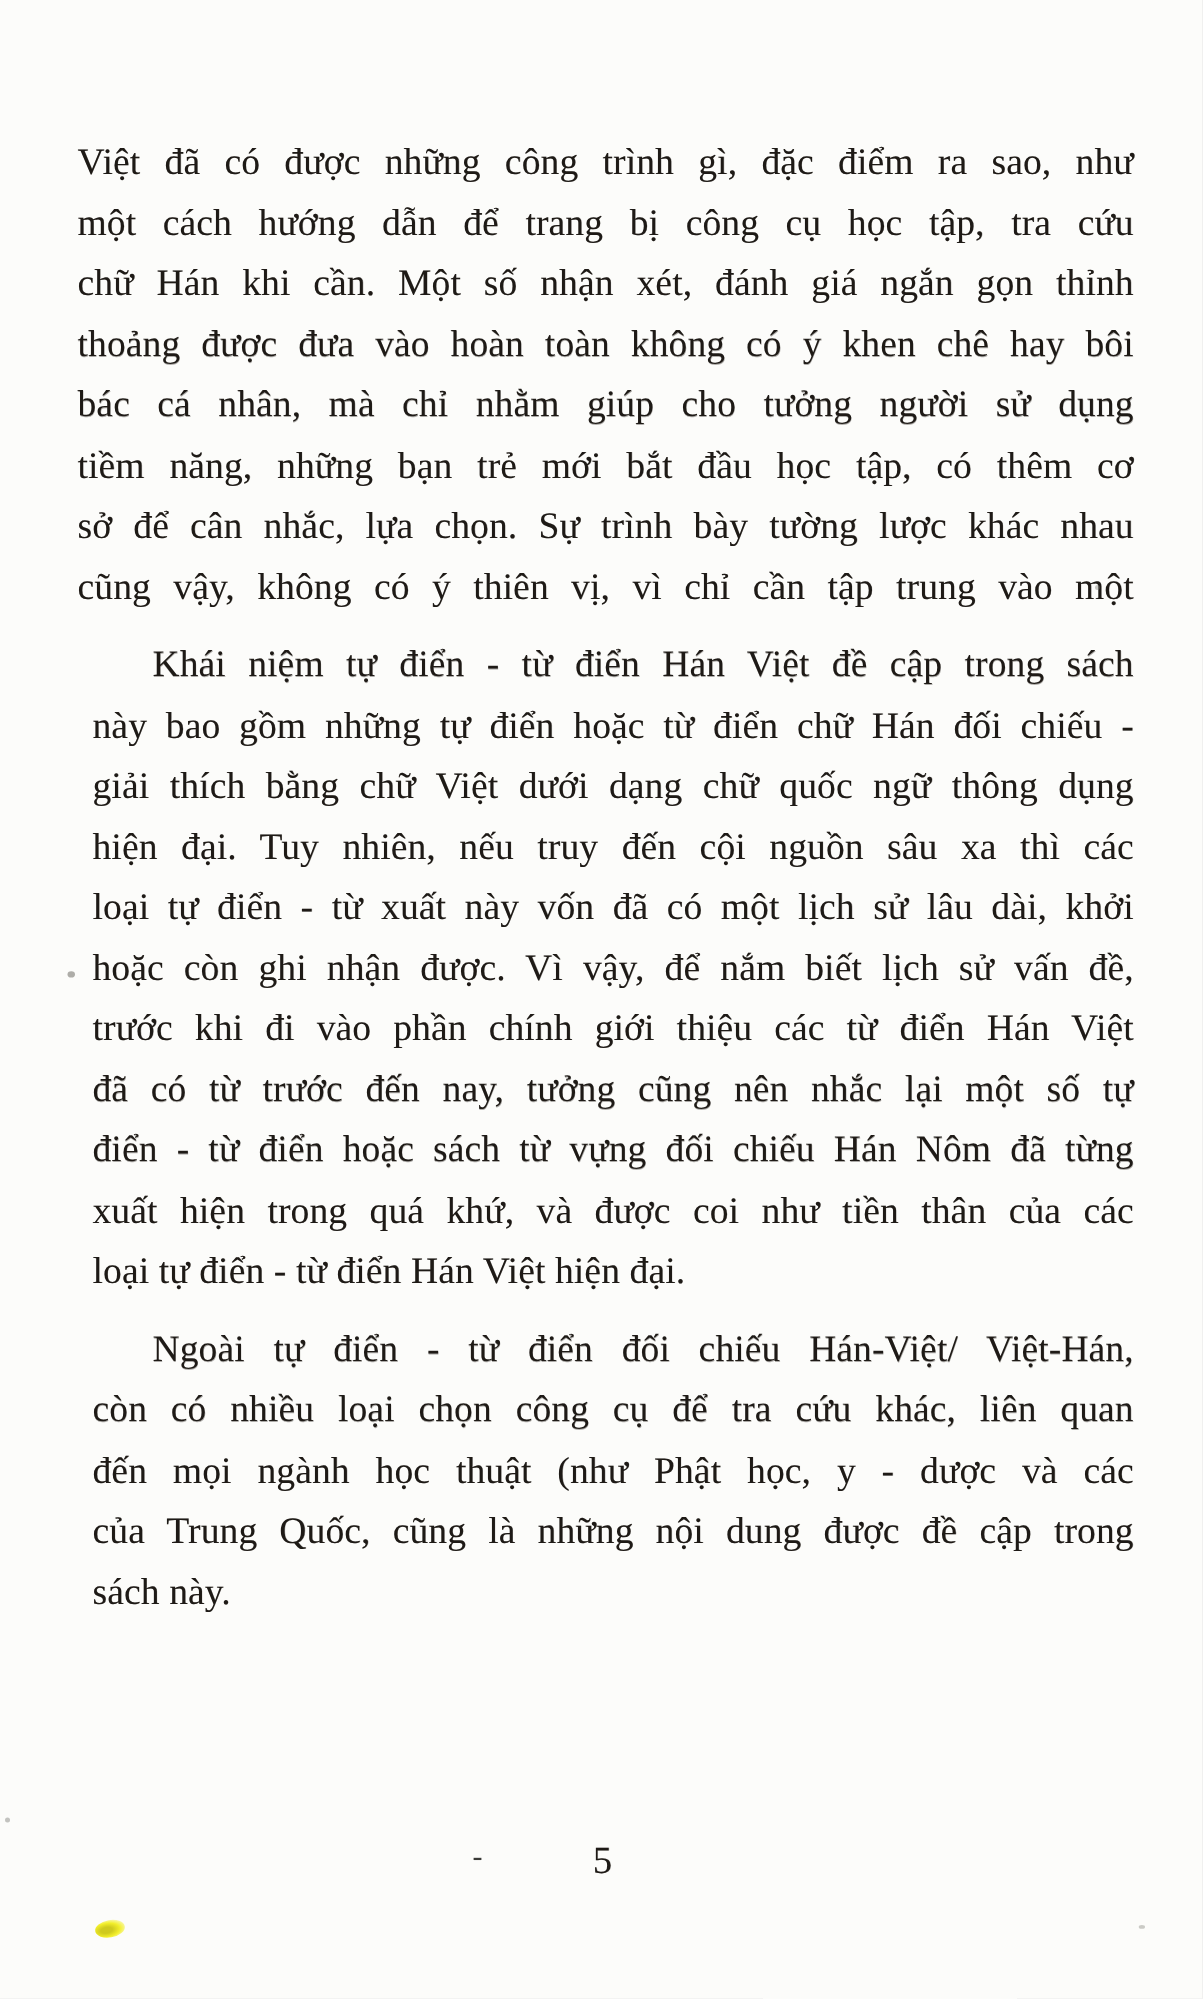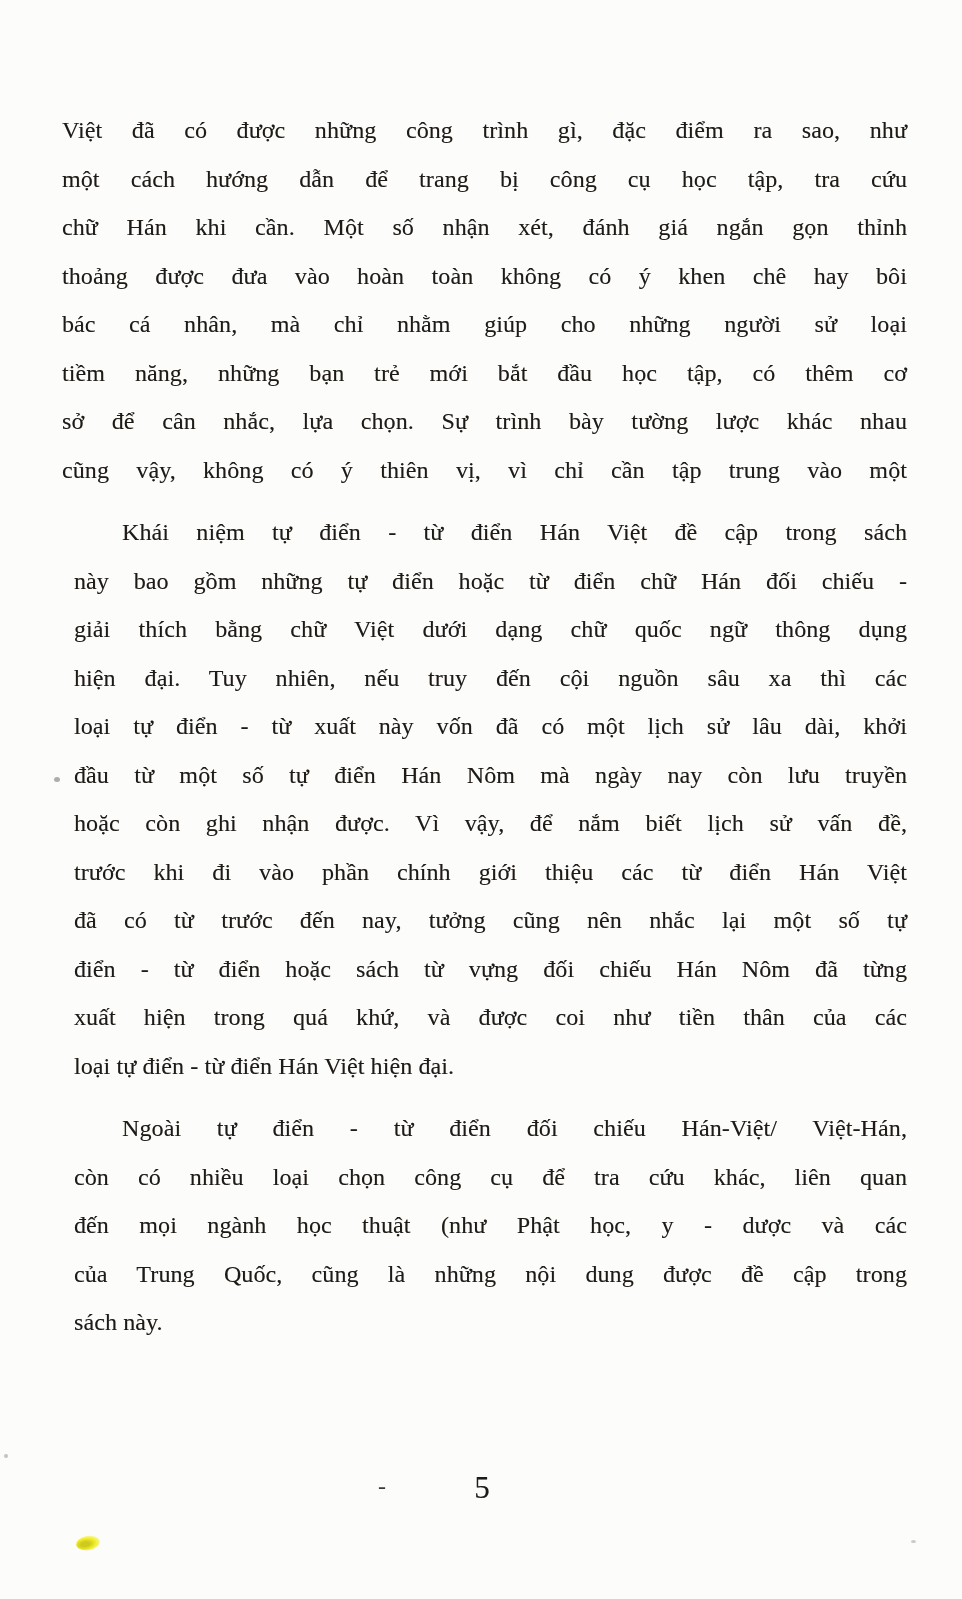--- a/index.html
+++ b/index.html
@@ -21,21 +21,21 @@
     position: absolute;
     left: 62px;
     top: 106px;
     width: 845px;
   }
   .para { margin: 0; }
   .para + .para { margin-top: 14px; margin-left: 12px; }
   .line {
     height: 48.5px;
     line-height: 48.5px;
-    font-size: 24px;
+    font-size: 30px;
     text-align: justify;
     text-align-last: justify;
     letter-spacing: 0.1px;
     text-shadow: 0.25px 0.25px 0 rgba(25, 20, 14, 0.35);
   }
   .line.last { text-align-last: left; }
   .line.indent { text-indent: 48px; }
   .footer {
     position: absolute;
     left: 0;
@@ -82,32 +82,31 @@
 <body>
 
 <div class="page">
 
   <div class="text-block" id="text-block">
       <div class="para">
         <div class="line">Việt đã có được những công trình gì, đặc điểm ra sao, như</div>
         <div class="line">một cách hướng dẫn để trang bị công cụ học tập, tra cứu</div>
         <div class="line">chữ Hán khi cần. Một số nhận xét, đánh giá ngắn gọn thỉnh</div>
         <div class="line">thoảng được đưa vào hoàn toàn không có ý khen chê hay bôi</div>
-        <div class="line">bác cá nhân, mà chỉ nhằm giúp cho những người sử loại</div>
+        <div class="line">bác cá nhân, mà chỉ nhằm giúp cho tưởng người sử dụng</div>
         <div class="line">tiềm năng, những bạn trẻ mới bắt đầu học tập, có thêm cơ</div>
         <div class="line">sở để cân nhắc, lựa chọn. Sự trình bày tường lược khác nhau</div>
         <div class="line">cũng vậy, không có ý thiên vị, vì chỉ cần tập trung vào một</div>
       </div>
       <div class="para">
         <div class="line indent">Khái niệm tự điển - từ điển Hán Việt đề cập trong sách</div>
         <div class="line">này bao gồm những tự điển hoặc từ điển chữ Hán đối chiếu -</div>
         <div class="line">giải thích bằng chữ Việt dưới dạng chữ quốc ngữ thông dụng</div>
         <div class="line">hiện đại. Tuy nhiên, nếu truy đến cội nguồn sâu xa thì các</div>
         <div class="line">loại tự điển - từ xuất này vốn đã có một lịch sử lâu dài, khởi</div>
-        <div class="line">đầu từ một số tự điển Hán Nôm mà ngày nay còn lưu truyền</div>
         <div class="line">hoặc còn ghi nhận được. Vì vậy, để nắm biết lịch sử vấn đề,</div>
         <div class="line">trước khi đi vào phần chính giới thiệu các từ điển Hán Việt</div>
         <div class="line">đã có từ trước đến nay, tưởng cũng nên nhắc lại một số tự</div>
         <div class="line">điển - từ điển hoặc sách từ vựng đối chiếu Hán Nôm đã từng</div>
         <div class="line">xuất hiện trong quá khứ, và được coi như tiền thân của các</div>
         <div class="line last">loại tự điển - từ điển Hán Việt hiện đại.</div>
       </div>
       <div class="para">
         <div class="line indent">Ngoài tự điển - từ điển đối chiếu Hán-Việt/ Việt-Hán,</div>
         <div class="line">còn có nhiều loại chọn công cụ để tra cứu khác, liên quan</div>

